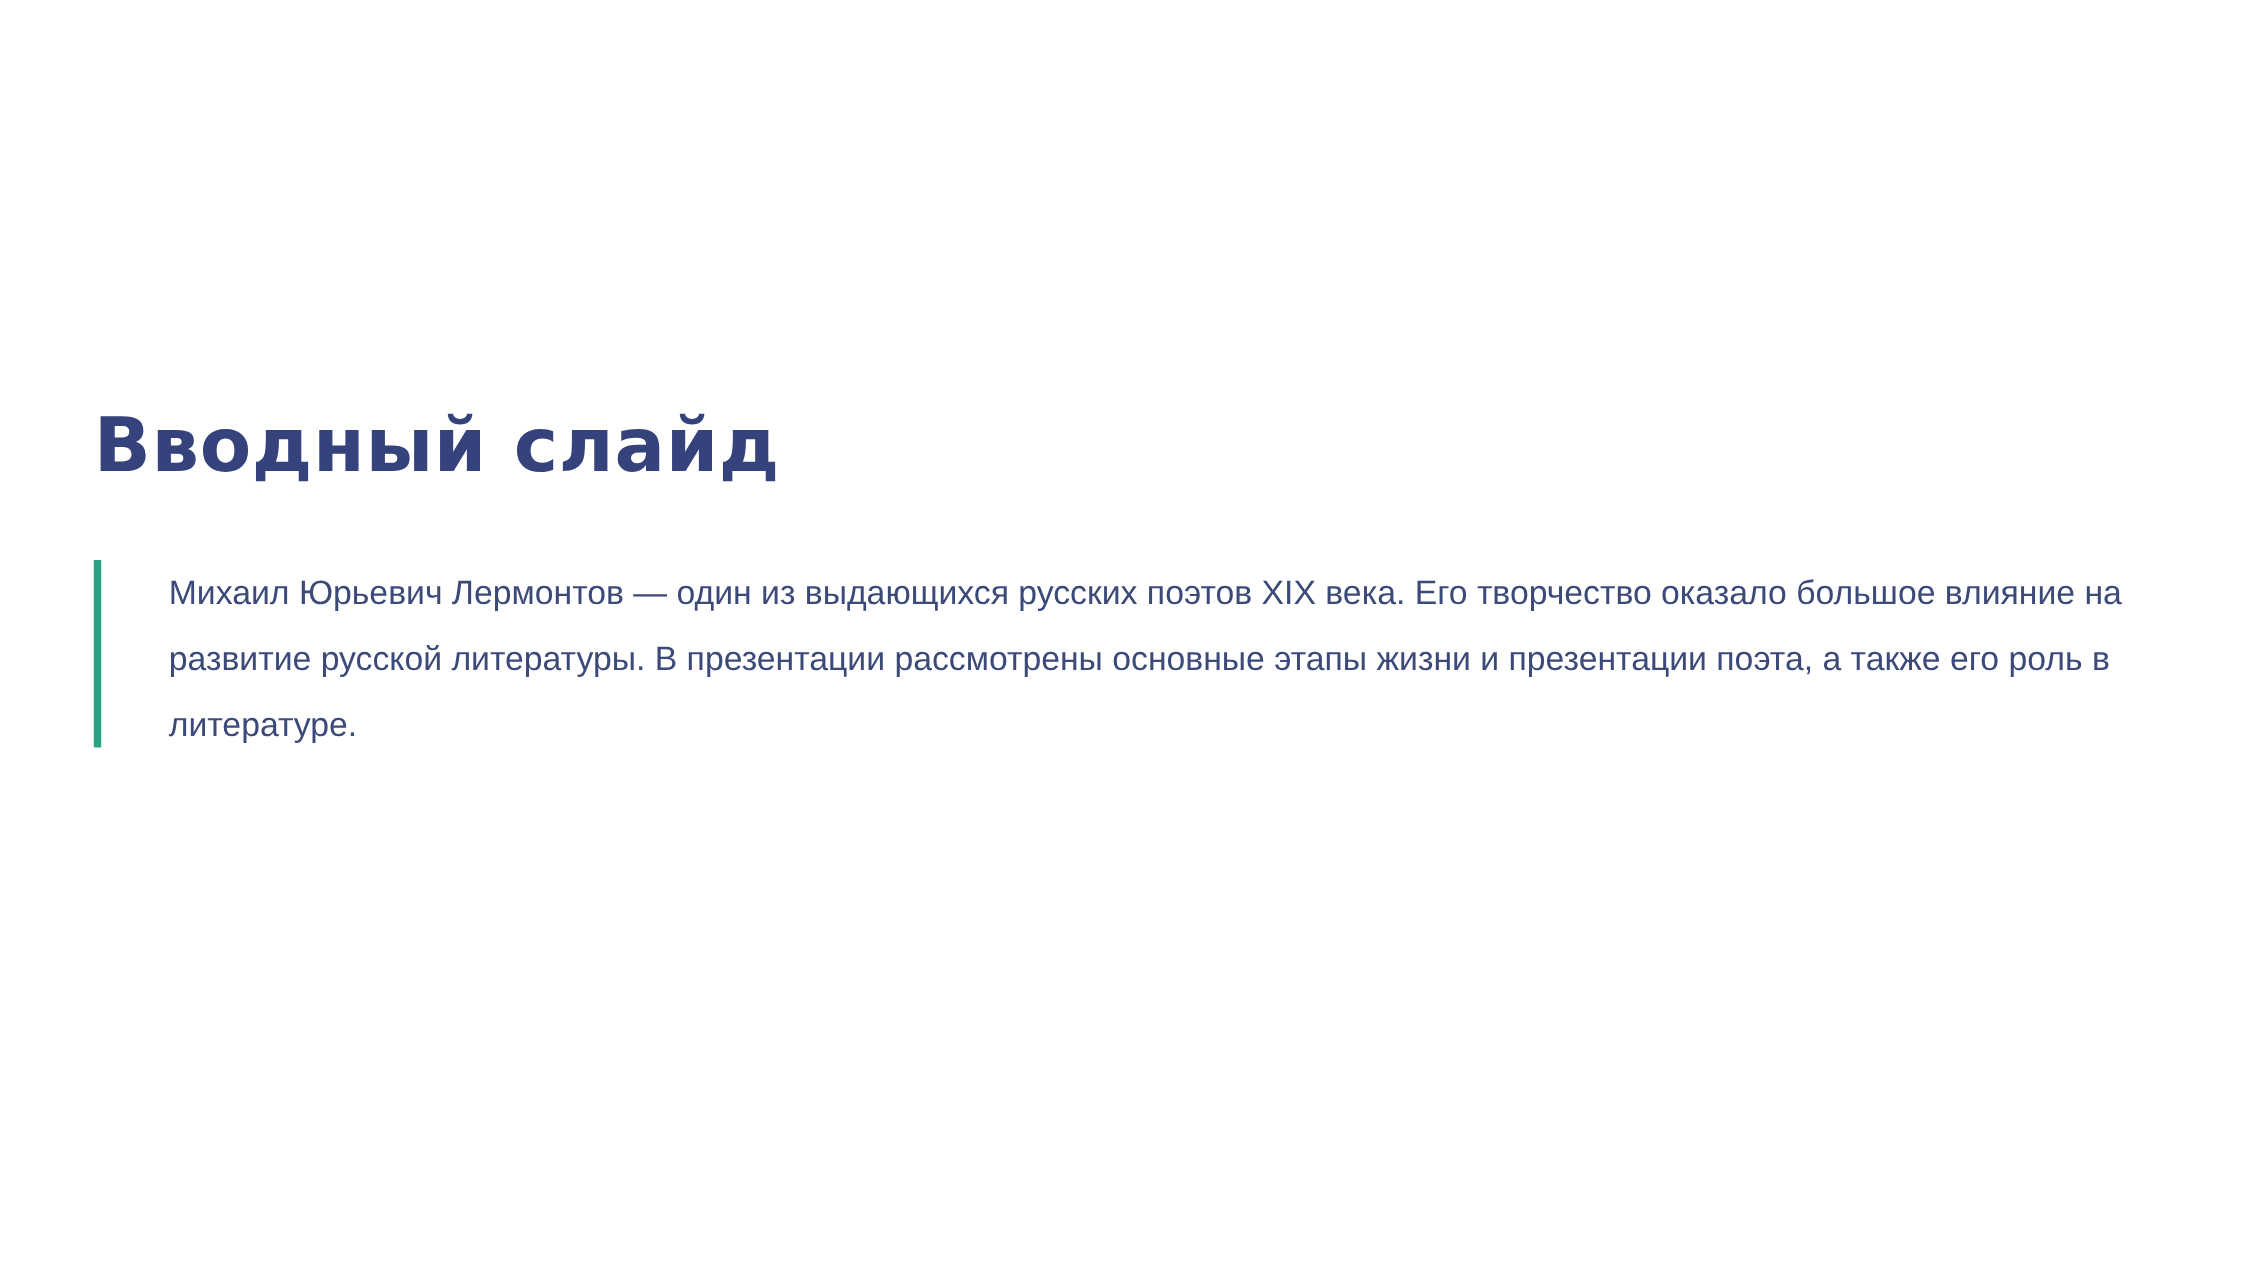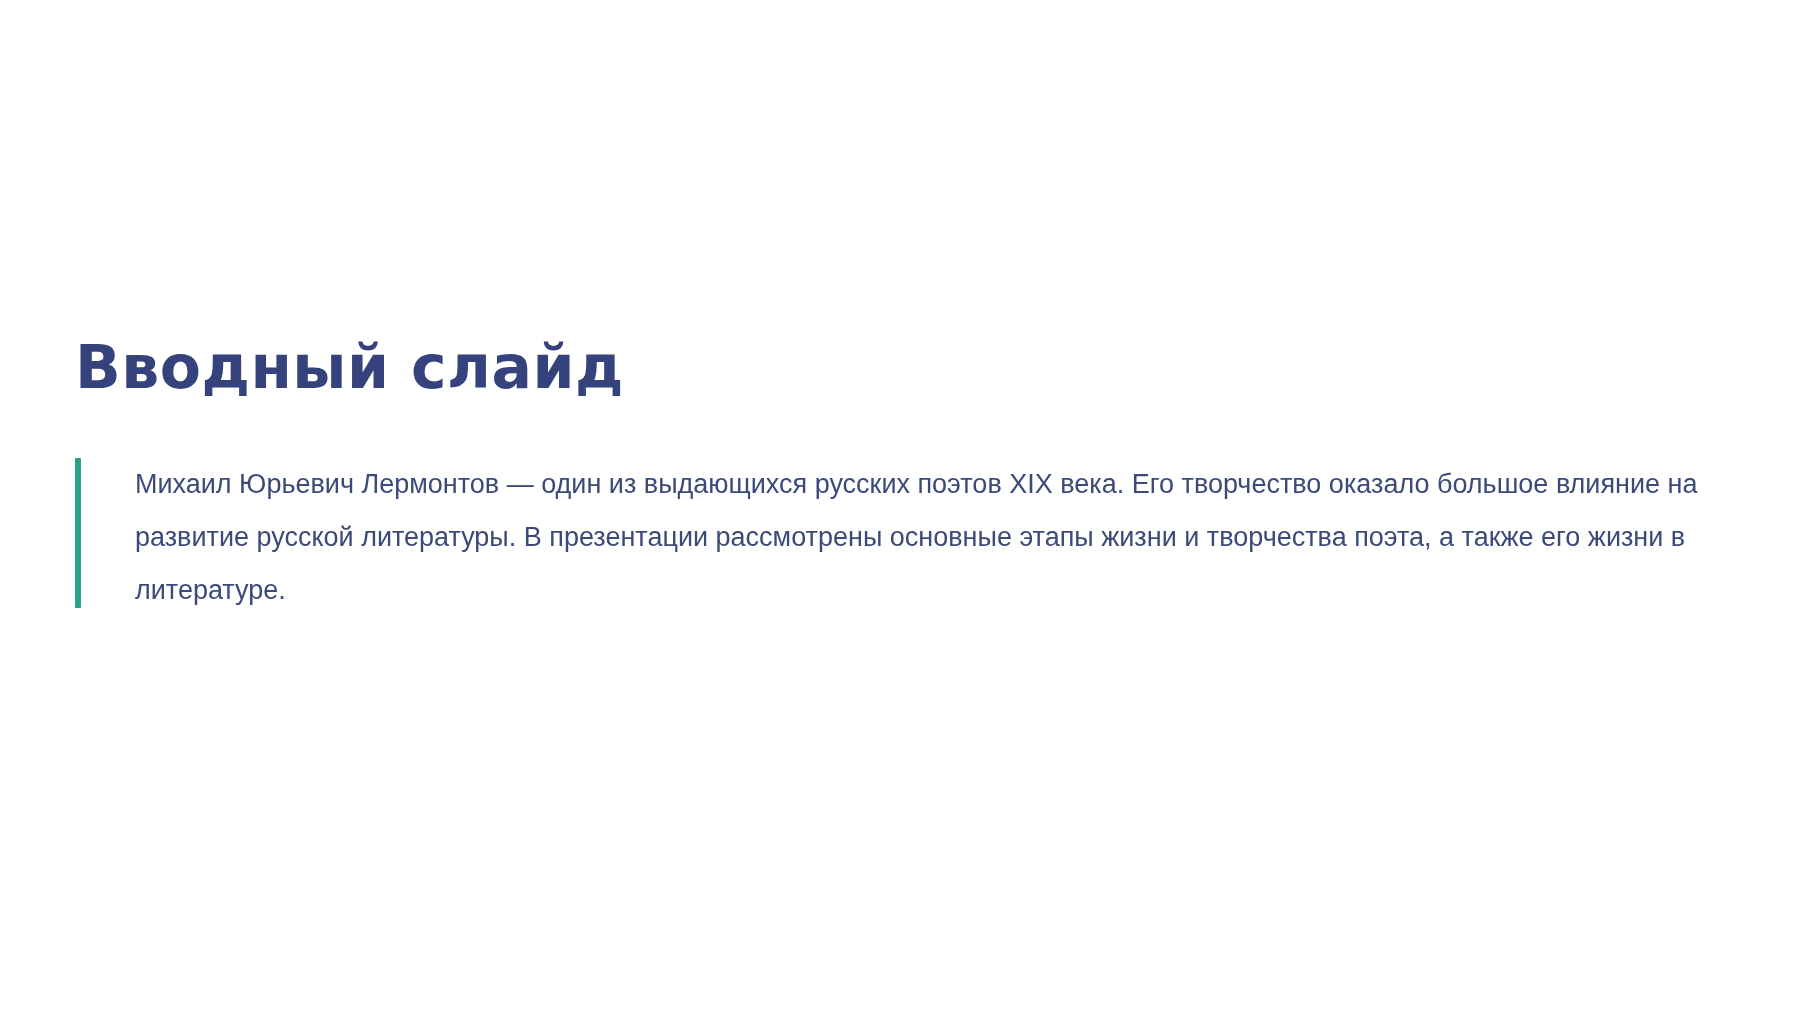--- a/index.html
+++ b/index.html
@@ -19,21 +19,21 @@
     position: relative;
     width: 1800px;
     height: 1013px;
     background: #ffffff;
     box-sizing: border-box;
   }
 
   .slide-content {
     position: absolute;
     left: 75px;
-    top: 334px;
+    top: 324px;
     width: 1660px;
   }
 
   .slide-title {
     margin: 0;
     padding: 0;
     font-family: "DejaVu Sans", "Liberation Sans", sans-serif;
     font-size: 60px;
     font-weight: 700;
     letter-spacing: 0.5px;
@@ -75,18 +75,18 @@
 <body>
 
 <div class="slide">
 
   <div class="slide-content">
 
     <h1 class="slide-title">Вводный слайд</h1>
 
     <div class="body-block">
       <span class="accent-bar"></span>
-      <p class="body-text">Михаил Юрьевич Лермонтов — один из выдающихся русских поэтов XIX века. Его творчество оказало большое влияние на развитие русской литературы. В презентации рассмотрены основные этапы жизни и творчества поэта, а также его жизни в литературе.</p>
+      <p class="body-text">Михаил Юрьевич Лермонтов — один из выдающихся русских поэтов XIX века. Его творчество оказало большое влияние на развитие русской литературы. В презентации рассмотрены основные этапы жизни и презентации поэта, а также его роль в литературе.</p>
     </div>
 
   </div>
 
 </div>
 
 </body></html>

